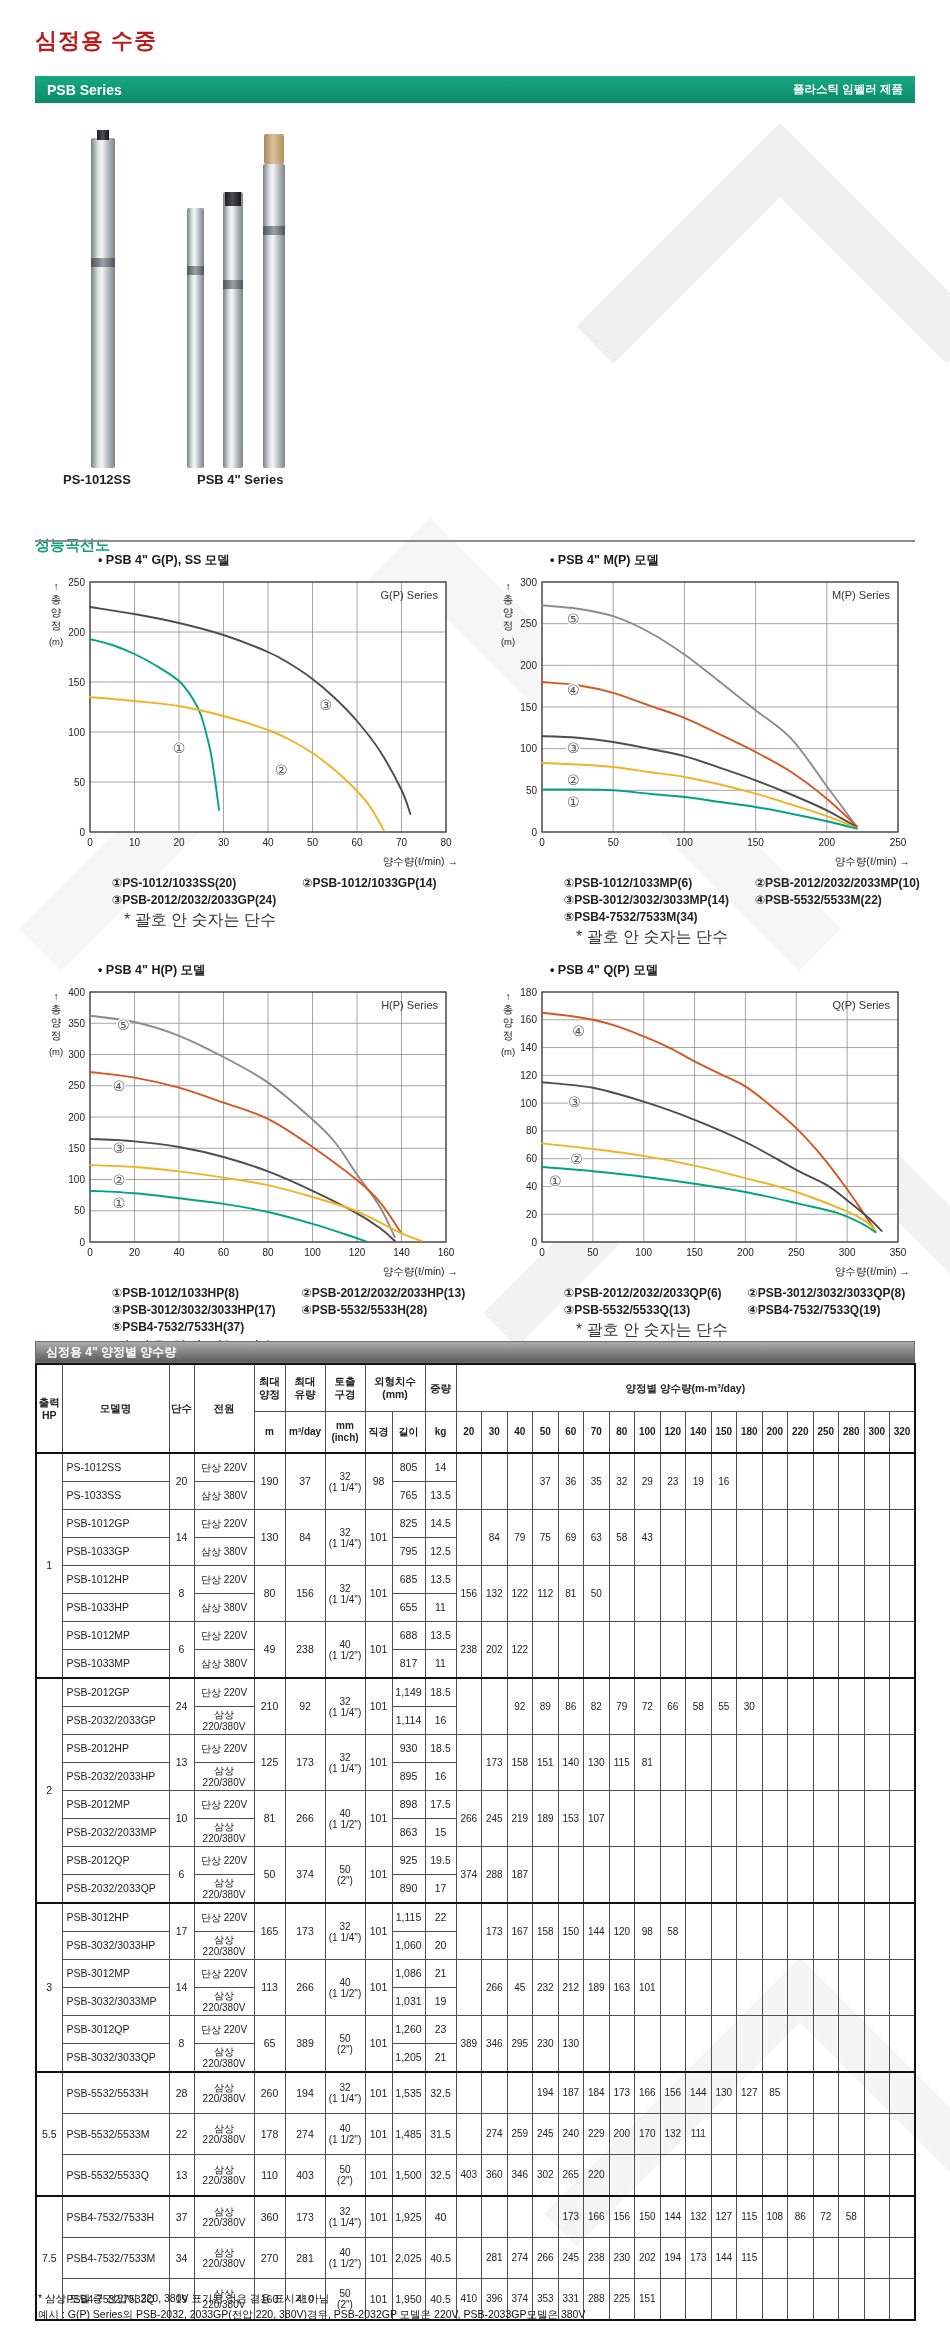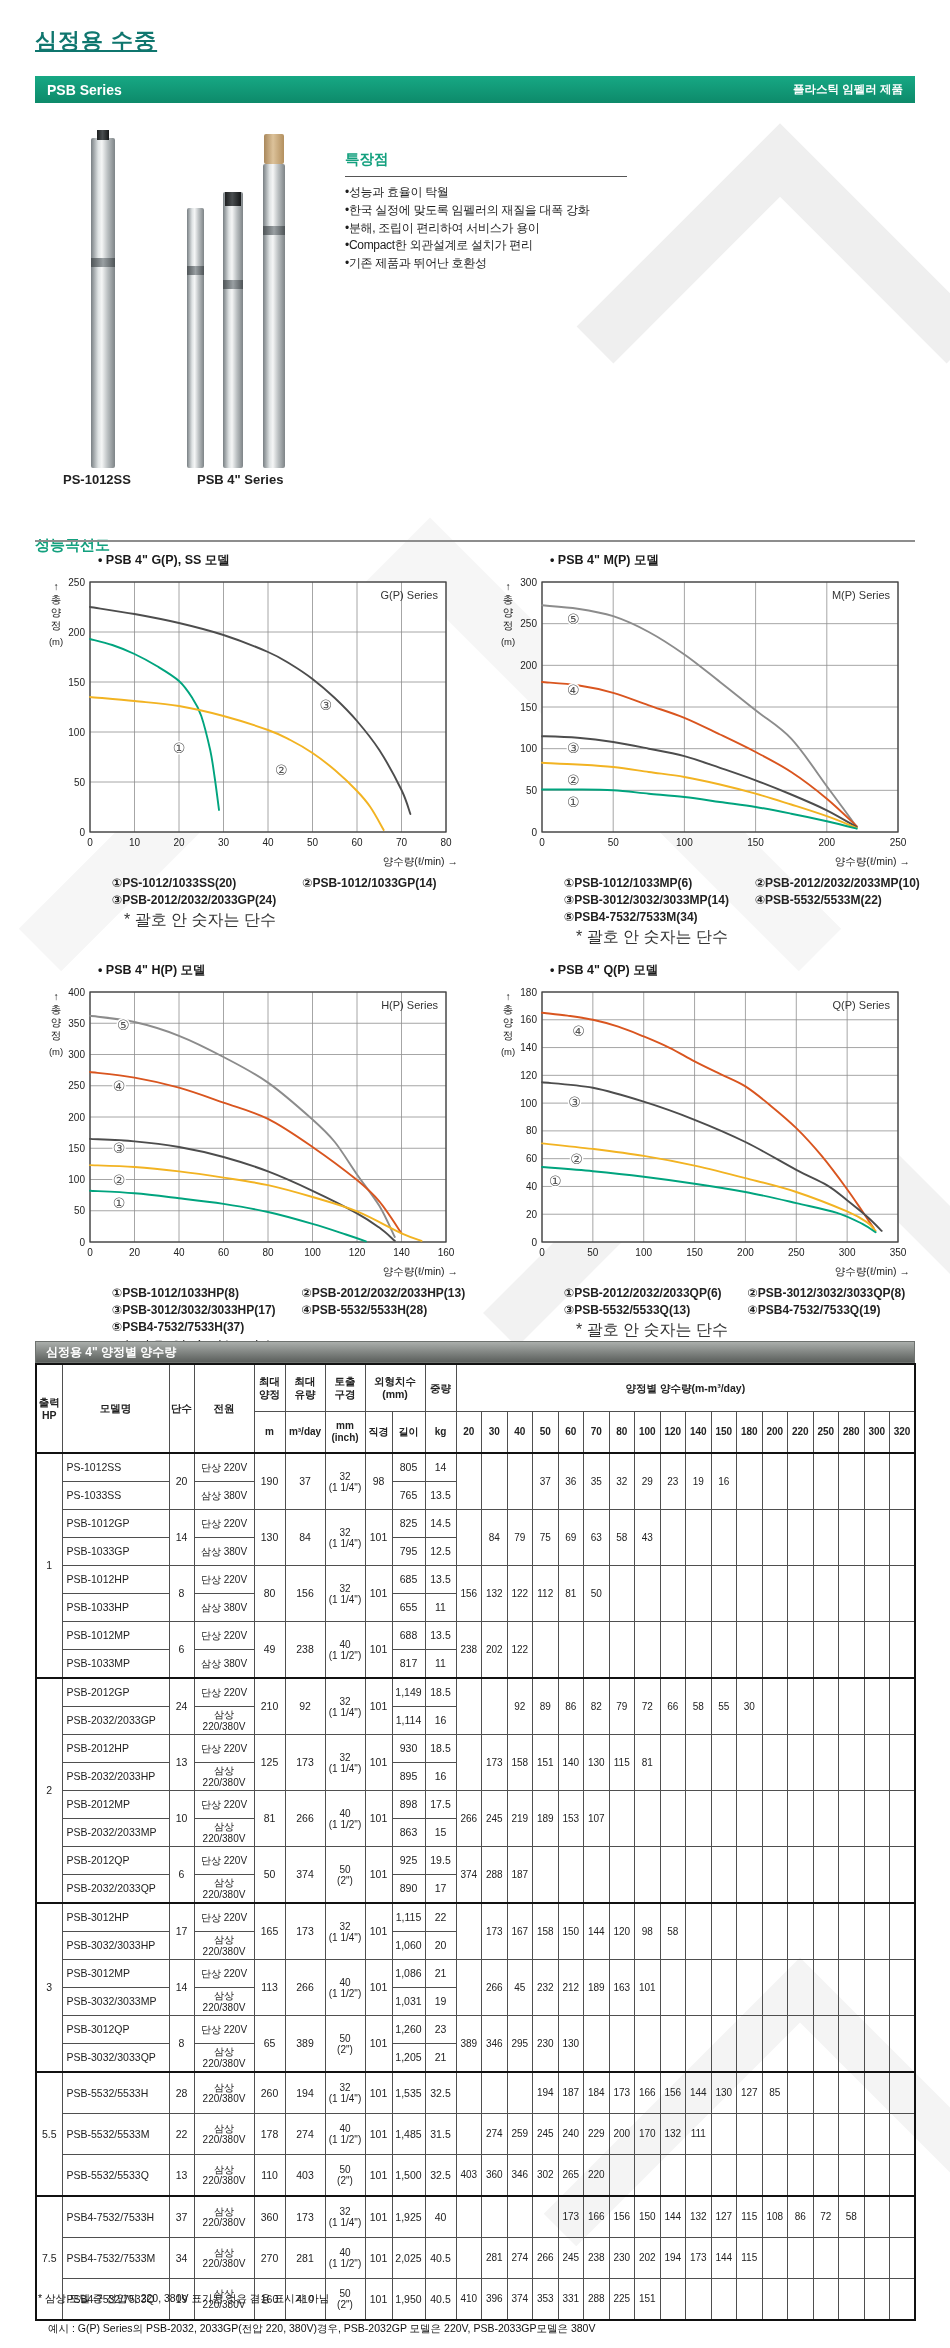--- a/index.html
+++ b/index.html
@@ -2,21 +2,21 @@
 <html><head>
 <meta charset="utf-8">
 <style>
   html,body{margin:0;padding:0;background:#fff;}
   body{font-family:"Liberation Sans","DejaVu Sans",sans-serif;color:#222;}
   .page{position:relative;width:950px;height:2348px;background:#fff;overflow:hidden;}
   .watermark{position:absolute;left:0;top:0;z-index:0;}
   .layer{position:absolute;z-index:1;}
 
   
-  #page-title{left:35px;top:26px;font-size:22px;font-weight:bold;color:#0f766e;letter-spacing:1px;text-decoration:underline;}
+  #page-title{left:35px;top:26px;font-size:22px;font-weight:bold;color:#b91c1c;letter-spacing:1px;}
 
   
   #series-bar{left:35px;top:76px;width:880px;height:27px;background:linear-gradient(180deg,#17a884,#0d8a6a);
     display:flex;align-items:center;justify-content:space-between;padding:0 12px;box-sizing:border-box;}
   #series-bar .l{color:#fff;font-weight:bold;font-size:14px;}
   #series-bar .r{color:#fff;font-size:11.5px;font-weight:bold;}
 
   
   #products{left:35px;top:110px;width:320px;height:385px;}
   .pump{position:absolute;border-radius:2px;
@@ -57,21 +57,21 @@
   #spec-table tbody.grp{border-top:2px solid #111;}
   #spec-table td.model{text-align:left;padding-left:4px;white-space:nowrap;font-size:10.5px;}
   #spec-table tr.pair td,#spec-table tr.pair2 td{height:25px;}
   #spec-table tr.single td{height:38px;}
   #spec-table td.power{font-size:10px;line-height:1.15;}
   #spec-table td.outlet{line-height:1.1;font-size:10px;}
   #spec-table td.val{padding:0;font-size:10px;}
 
   
   #footnotes{left:38px;top:2290px;font-size:10.5px;color:#111;line-height:1.55;}
-  #footnotes .indent{padding-left:10px;margin-top:14px;}
+  #footnotes .indent{}
 </style>
 </head>
 <body>
 
 <div class="page">
 
   <svg class="watermark" width="950" height="2348">
     <path d="M595 345 L780 160 L965 345" stroke="#efefef" stroke-width="52" fill="none"></path>
     <path d="M40 950 L430 560 L820 950" stroke="#f6f6f6" stroke-width="60" fill="none"></path>
     <path d="M500 1330 L770 1060 L1040 1330" stroke="#f2f2f2" stroke-width="48" fill="none"></path>
@@ -98,30 +98,20 @@
       <div class="band" style="top:88px;"></div>
     </div>
     <div class="pump" style="left:228px;top:54px;width:22px;height:304px;">
       <div class="cap-tan" style="left:1px;top:-30px;width:20px;height:30px;"></div>
       <div class="band" style="top:62px;"></div>
     </div>
     <div class="pump-label" style="left:28px;top:362px;">PS-1012SS</div>
     <div class="pump-label" style="left:162px;top:362px;">PSB 4" Series</div>
   </div>
 
-  <div class="layer info-col" id="features">
-    <div class="info-title">특장점</div>
-    <div>
-        <div class="bullet-item">•성능과 효율이 탁월</div>
-        <div class="bullet-item">•한국 실정에 맞도록 임펠러의 재질을 대폭 강화</div>
-        <div class="bullet-item">•분해, 조립이 편리하여 서비스가 용이</div>
-        <div class="bullet-item">•Compact한 외관설계로 설치가 편리</div>
-        <div class="bullet-item">•기존 제품과 뛰어난 호환성</div>
-      </div>
-  </div>
 
 
   <div class="layer" id="curves-title">성능곡선도</div>
   <div class="layer" id="curves-hr"></div>
 
   <div class="layer" id="charts">
     <div class="chart-block"><div class="chart-title">• PSB 4" G(P), SS 모델</div><svg width="420" height="300">
           <rect x="50" y="12" width="356" height="250" fill="#ffffff"></rect>
           <line x1="50" y1="12" x2="50" y2="262" stroke="#8f8f8f" stroke-width="0.8"></line>
           <text x="50" y="276" text-anchor="middle" font-size="10" fill="#222">0</text>

